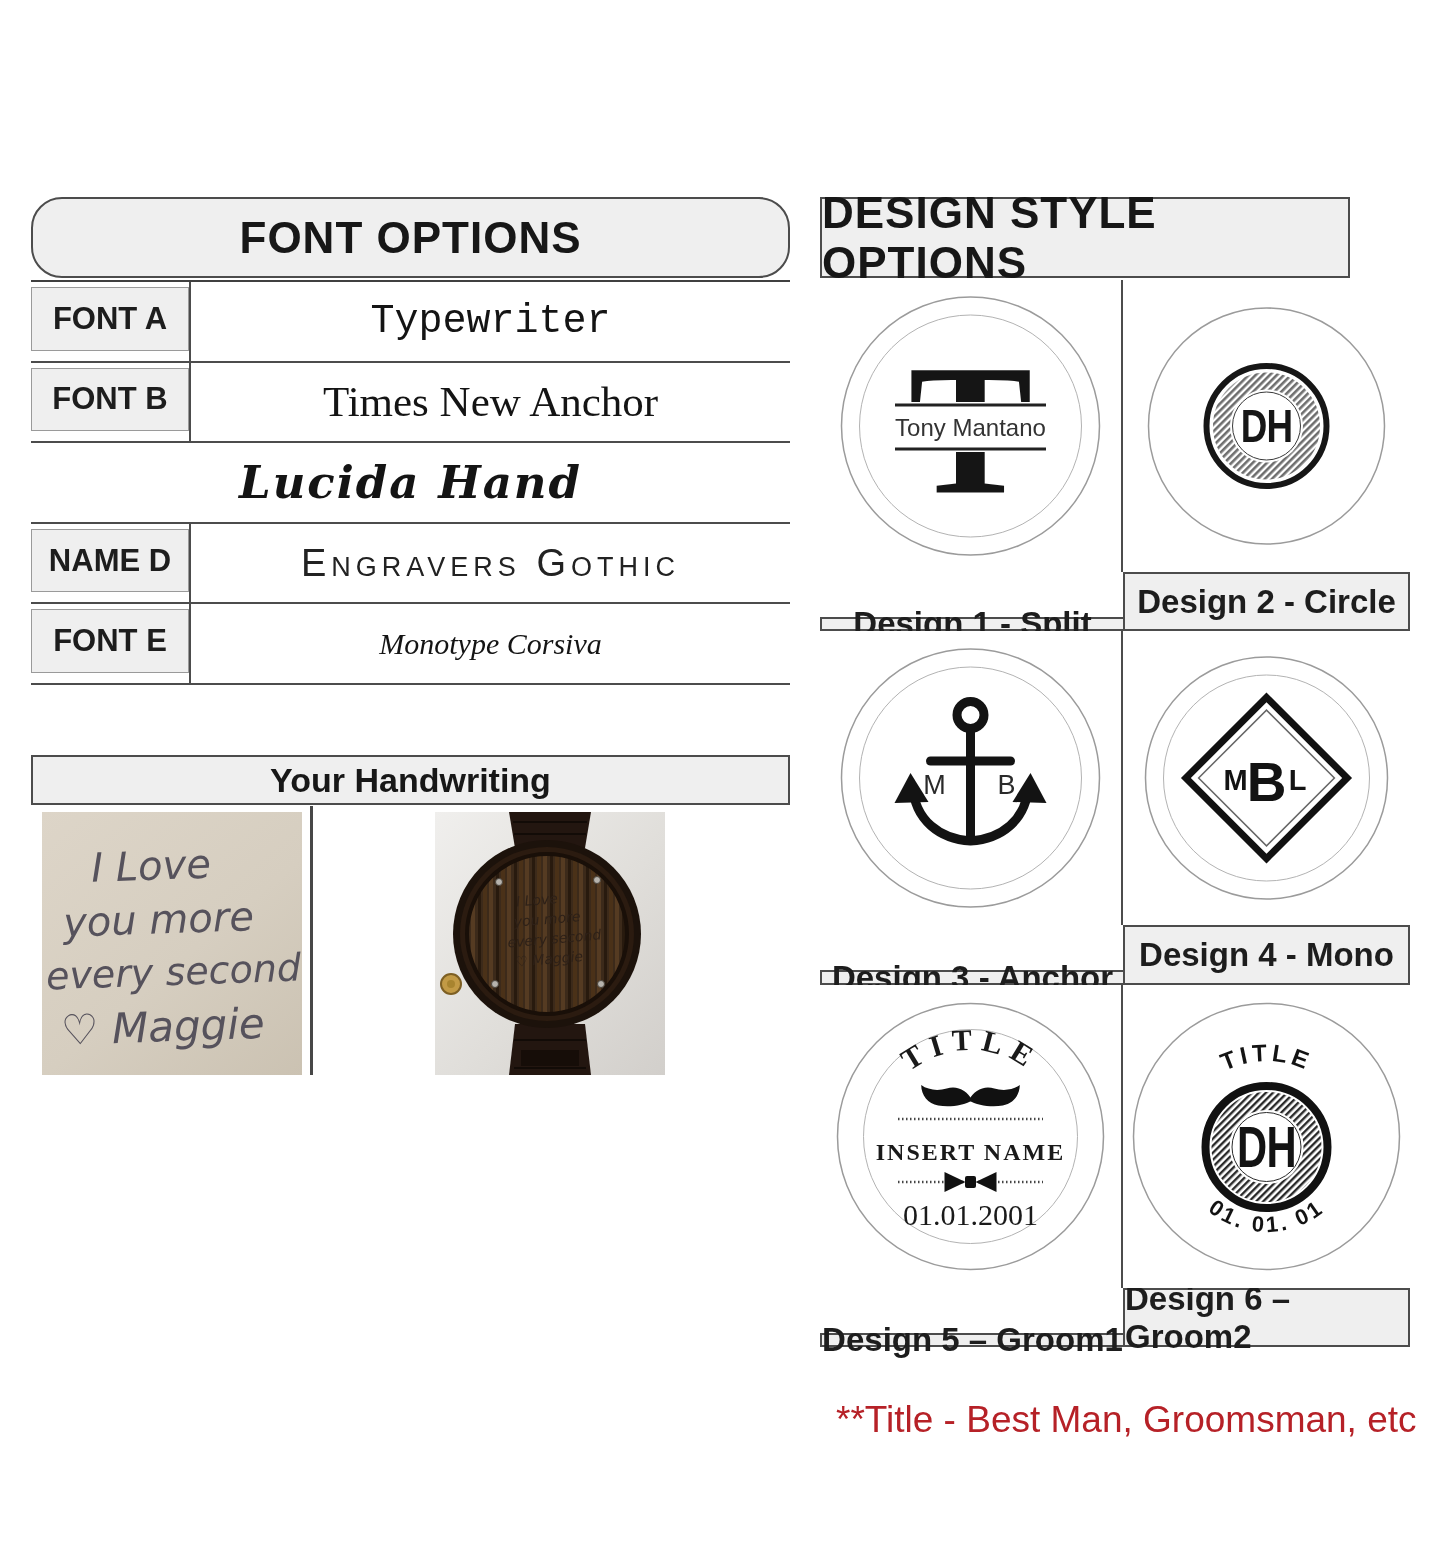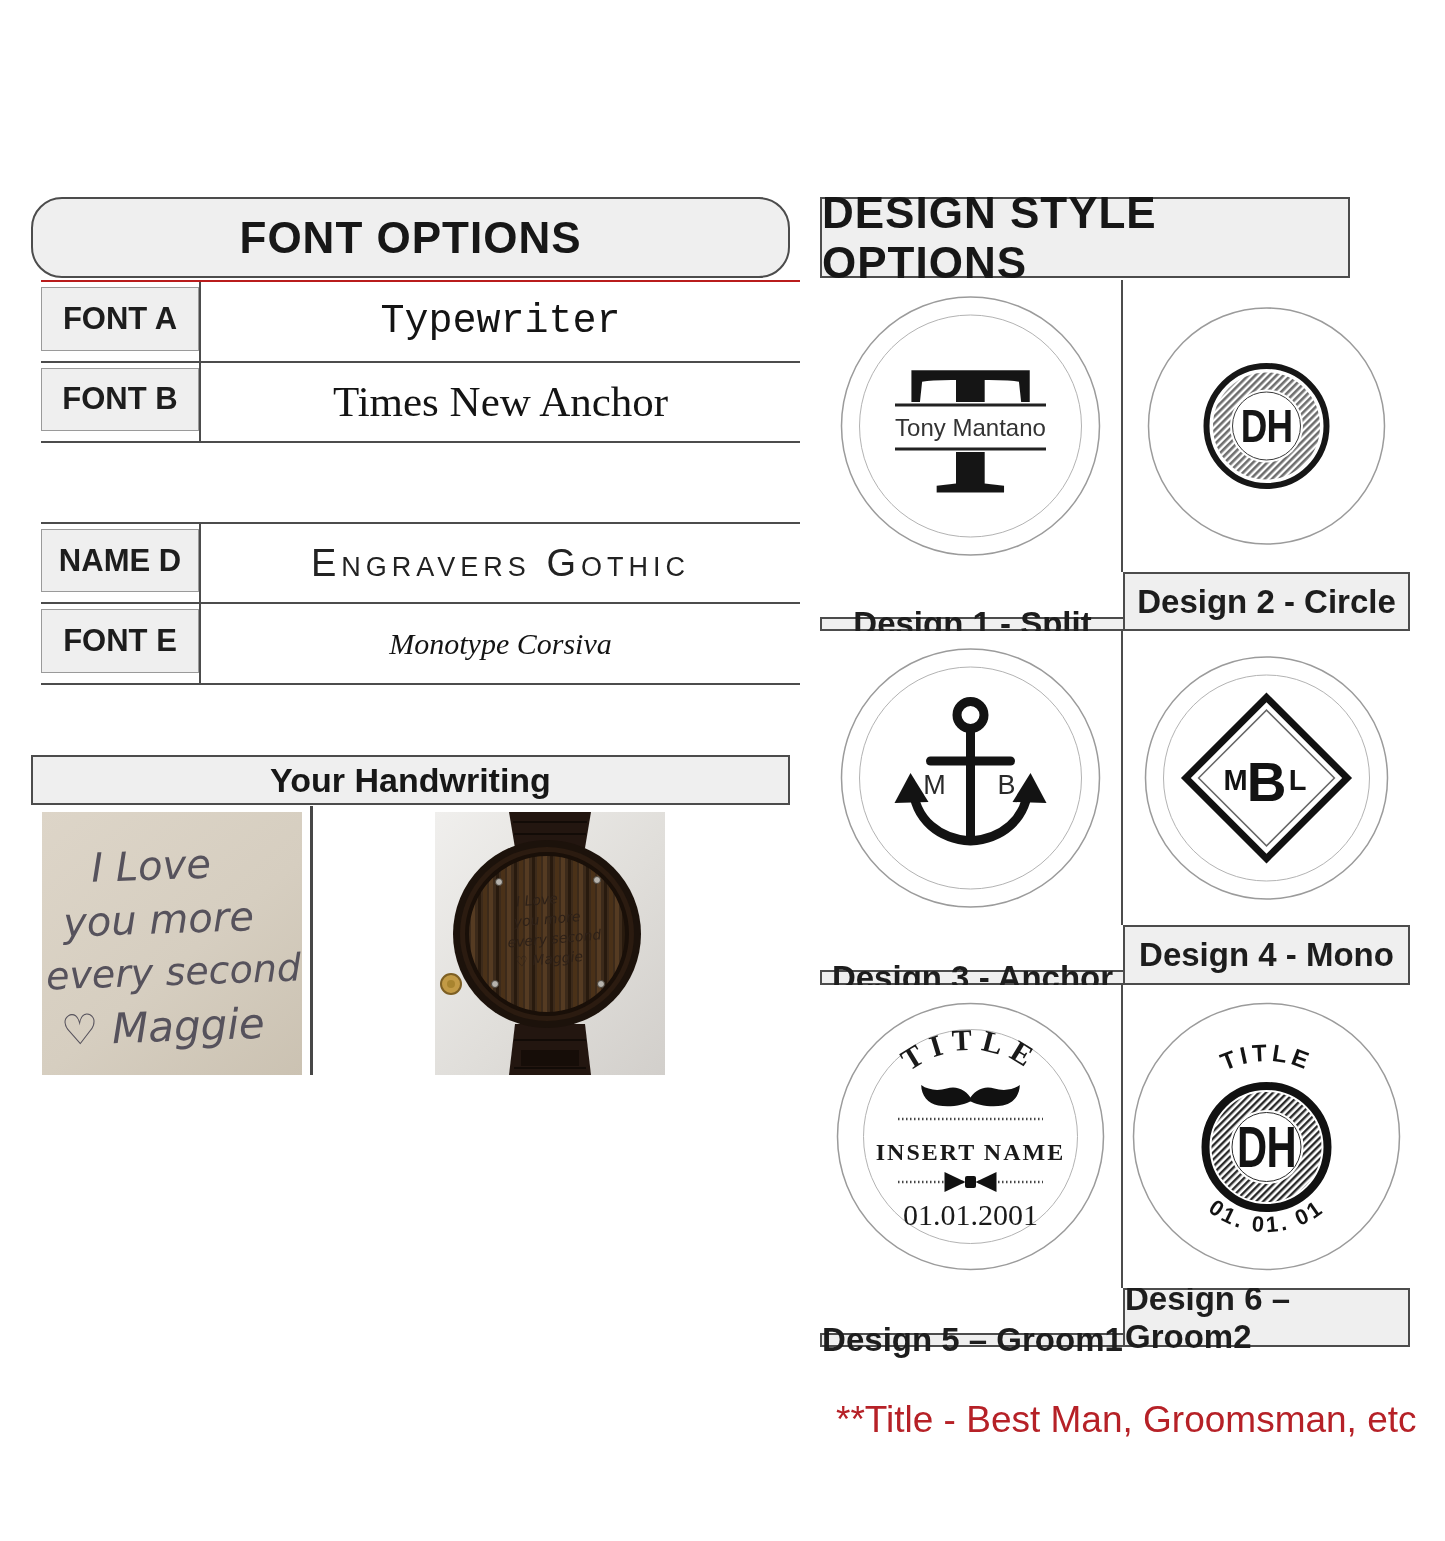--- a/index.html
+++ b/index.html
@@ -6,21 +6,21 @@
   html,body { background:#ffffff; }
   body { width:1445px; height:1541px; position:relative; font-family:"Liberation Sans",sans-serif; color:#1b1b1b; overflow:hidden; }
   .abs { position:absolute; }
 
   
   .bar { background:#efefef; border:2px solid #4c4c4c; display:flex; align-items:center; justify-content:center; }
   .bar-title { font-weight:700; font-size:44px; letter-spacing:1px; color:#171717; }
 
   
   .font-header { left:31px; top:197px; width:759px; height:81px;border-radius:31px; }
-  .font-table  { left:31px; top:280px; width:759px; border-top:2px solid #b91c1c;margin-left:10px; }
+  .font-table  { left:31px; top:280px; width:759px; border-top:2px solid #404040; }
   .frow { display:flex; height:80.6px; border-bottom:2px solid #4c4c4c; background:#ffffff; }
   .flabel { width:160px; border-right:2px solid #4c4c4c; padding:5px 0 10px 0; display:flex; }
   .fchip { flex:1; background:#efefef; border:1px solid #9a9a9a; display:flex; align-items:center; justify-content:center;
            font-weight:700; font-size:31px; color:#1d1d1d; }
   .fsample { flex:1; display:flex; align-items:center; justify-content:center; color:#141414; }
   .fs-a { font-family:"Liberation Mono",monospace; font-size:40px; }
   .fs-b { font-family:"Liberation Serif",serif; font-size:43px; }
   .fs-c { font-family:"DejaVu Serif",serif; font-style:italic; font-weight:600; font-size:45px; letter-spacing:2px; }
   .fs-d { font-variant:small-caps; font-size:38px; letter-spacing:5px; color:#222; }
   .fs-e { font-family:"Liberation Serif",serif; font-style:italic; font-size:30px; }
@@ -89,20 +89,21 @@
     </div>
     <div class="fsample fs-a">Typewriter</div>
   </div>
   <div class="frow">
     <div class="flabel">
       <div class="fchip">FONT B</div>
     </div>
     <div class="fsample fs-b">Times New Anchor</div>
   </div>
   <div class="frow">
+    <div class="fsample fs-c">Lucida Hand</div>
   </div>
   <div class="frow">
     <div class="flabel">
       <div class="fchip">NAME D</div>
     </div>
     <div class="fsample fs-d">Engravers Gothic</div>
   </div>
   <div class="frow">
     <div class="flabel">
       <div class="fchip">FONT E</div>

